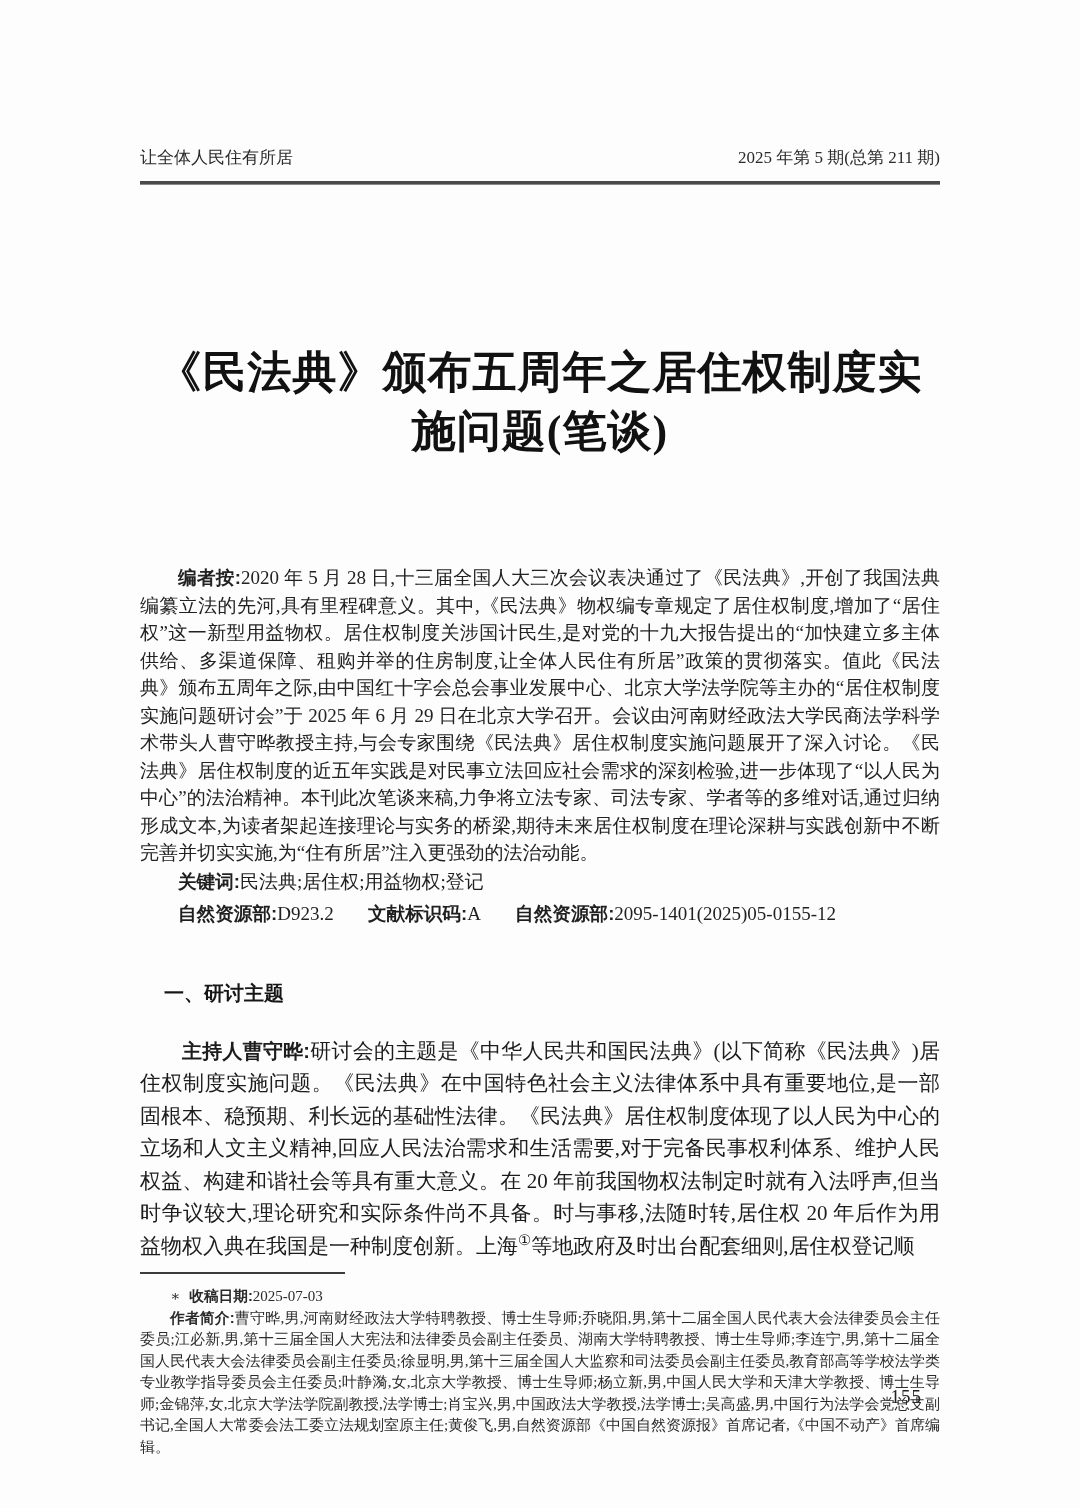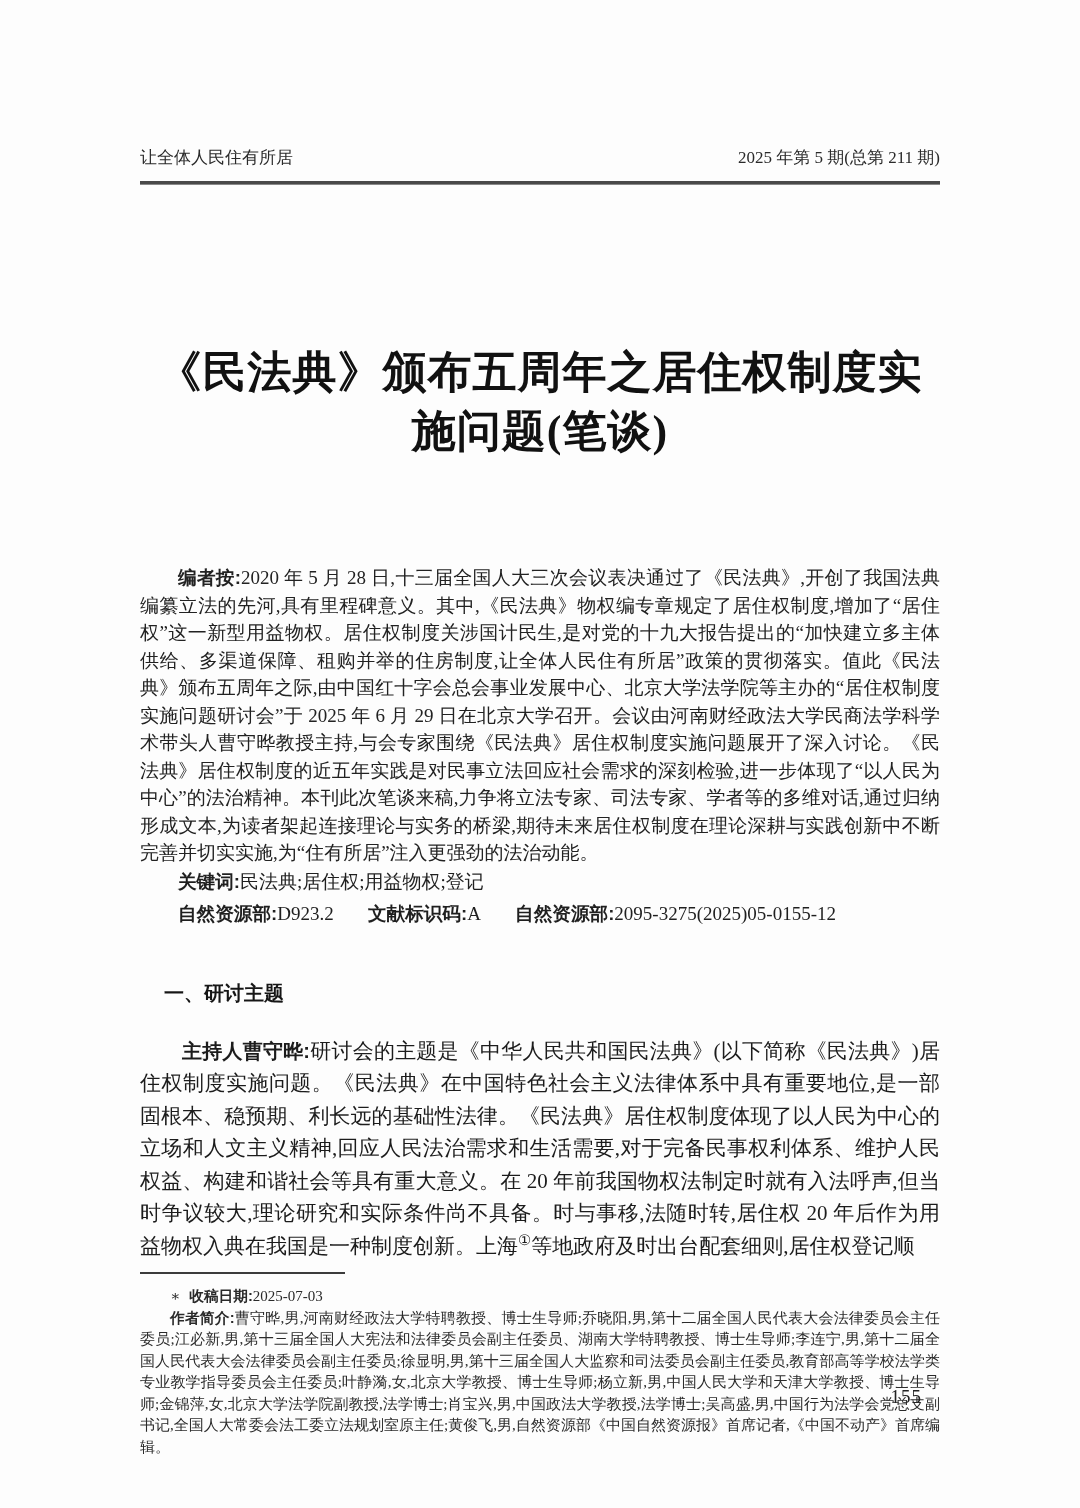--- a/index.html
+++ b/index.html
@@ -135,21 +135,21 @@
       <span>2025 年第 5 期(总第 211 期)</span>
     </div>
     <div class="head-rule"></div>
 
     <h1 class="article-title">《民法典》颁布五周年之居住权制度实施问题(笔谈)</h1>
 
     <p class="editor-note"><span class="b-sans">编者按:</span><span>2020 年 5 月 28 日,十三届全国人大三次会议表决通过了《民法典》,开创了我国法典编纂立法的先河,具有里程碑意义。其中,《民法典》物权编专章规定了居住权制度,增加了“居住权”这一新型用益物权。居住权制度关涉国计民生,是对党的十九大报告提出的“加快建立多主体供给、多渠道保障、租购并举的住房制度,让全体人民住有所居”政策的贯彻落实。值此《民法典》颁布五周年之际,由中国红十字会总会事业发展中心、北京大学法学院等主办的“居住权制度实施问题研讨会”于 2025 年 6 月 29 日在北京大学召开。会议由河南财经政法大学民商法学科学术带头人曹守晔教授主持,与会专家围绕《民法典》居住权制度实施问题展开了深入讨论。《民法典》居住权制度的近五年实践是对民事立法回应社会需求的深刻检验,进一步体现了“以人民为中心”的法治精神。本刊此次笔谈来稿,力争将立法专家、司法专家、学者等的多维对话,通过归纳形成文本,为读者架起连接理论与实务的桥梁,期待未来居住权制度在理论深耕与实践创新中不断完善并切实实施,为“住有所居”注入更强劲的法治动能。</span></p>
 
     <p class="kw-line"><span class="b-sans">关键词:</span><span>民法典;居住权;用益物权;登记</span></p>
 
-    <p class="meta-line"><span class="meta-group"><span class="b-sans">自然资源部:</span><span>D923.2</span></span><span class="meta-group"><span class="b-sans">文献标识码:</span><span>A</span></span><span class="meta-group"><span class="b-sans">自然资源部:</span><span>2095-3275(2025)05-0155-12</span></span></p>
+    <p class="meta-line"><span class="meta-group"><span class="b-sans">自然资源部:</span><span>D923.2</span></span><span class="meta-group"><span class="b-sans">文献标识码:</span><span>A</span></span><span class="meta-group"><span class="b-sans">自然资源部:</span><span>2095-1401(2025)05-0155-12</span></span></p>
 
     <h2 class="section-heading">一、研讨主题</h2>
 
     <p class="body-para"><span class="speaker">主持人曹守晔:</span><span>研讨会的主题是《中华人民共和国民法典》(以下简称《民法典》)居住权制度实施问题。《民法典》在中国特色社会主义法律体系中具有重要地位,是一部固根本、稳预期、利长远的基础性法律。《民法典》居住权制度体现了以人民为中心的立场和人文主义精神,回应人民法治需求和生活需要,对于完备民事权利体系、维护人民权益、构建和谐社会等具有重大意义。在 20 年前我国物权法制定时就有入法呼声,但当时争议较大,理论研究和实际条件尚不具备。时与事移,法随时转,居住权 20 年后作为用益物权入典在我国是一种制度创新。上海</span><sup class="note-ref">①</sup><span>等地政府及时出台配套细则,居住权登记顺</span></p>
 
     <div class="footnote-rule"></div>
 
     <div class="footnotes">
       <p><span class="star">∗</span><span class="b-sans">收稿日期:</span><span>2025-07-03</span></p>
       <p><span class="b-sans">作者简介:</span><span>曹守晔,男,河南财经政法大学特聘教授、博士生导师;乔晓阳,男,第十二届全国人民代表大会法律委员会主任委员;江必新,男,第十三届全国人大宪法和法律委员会副主任委员、湖南大学特聘教授、博士生导师;李连宁,男,第十二届全国人民代表大会法律委员会副主任委员;徐显明,男,第十三届全国人大监察和司法委员会副主任委员,教育部高等学校法学类专业教学指导委员会主任委员;叶静漪,女,北京大学教授、博士生导师;杨立新,男,中国人民大学和天津大学教授、博士生导师;金锦萍,女,北京大学法学院副教授,法学博士;肖宝兴,男,中国政法大学教授,法学博士;吴高盛,男,中国行为法学会党总支副书记,全国人大常委会法工委立法规划室原主任;黄俊飞,男,自然资源部《中国自然资源报》首席记者,《中国不动产》首席编辑。</span></p>

